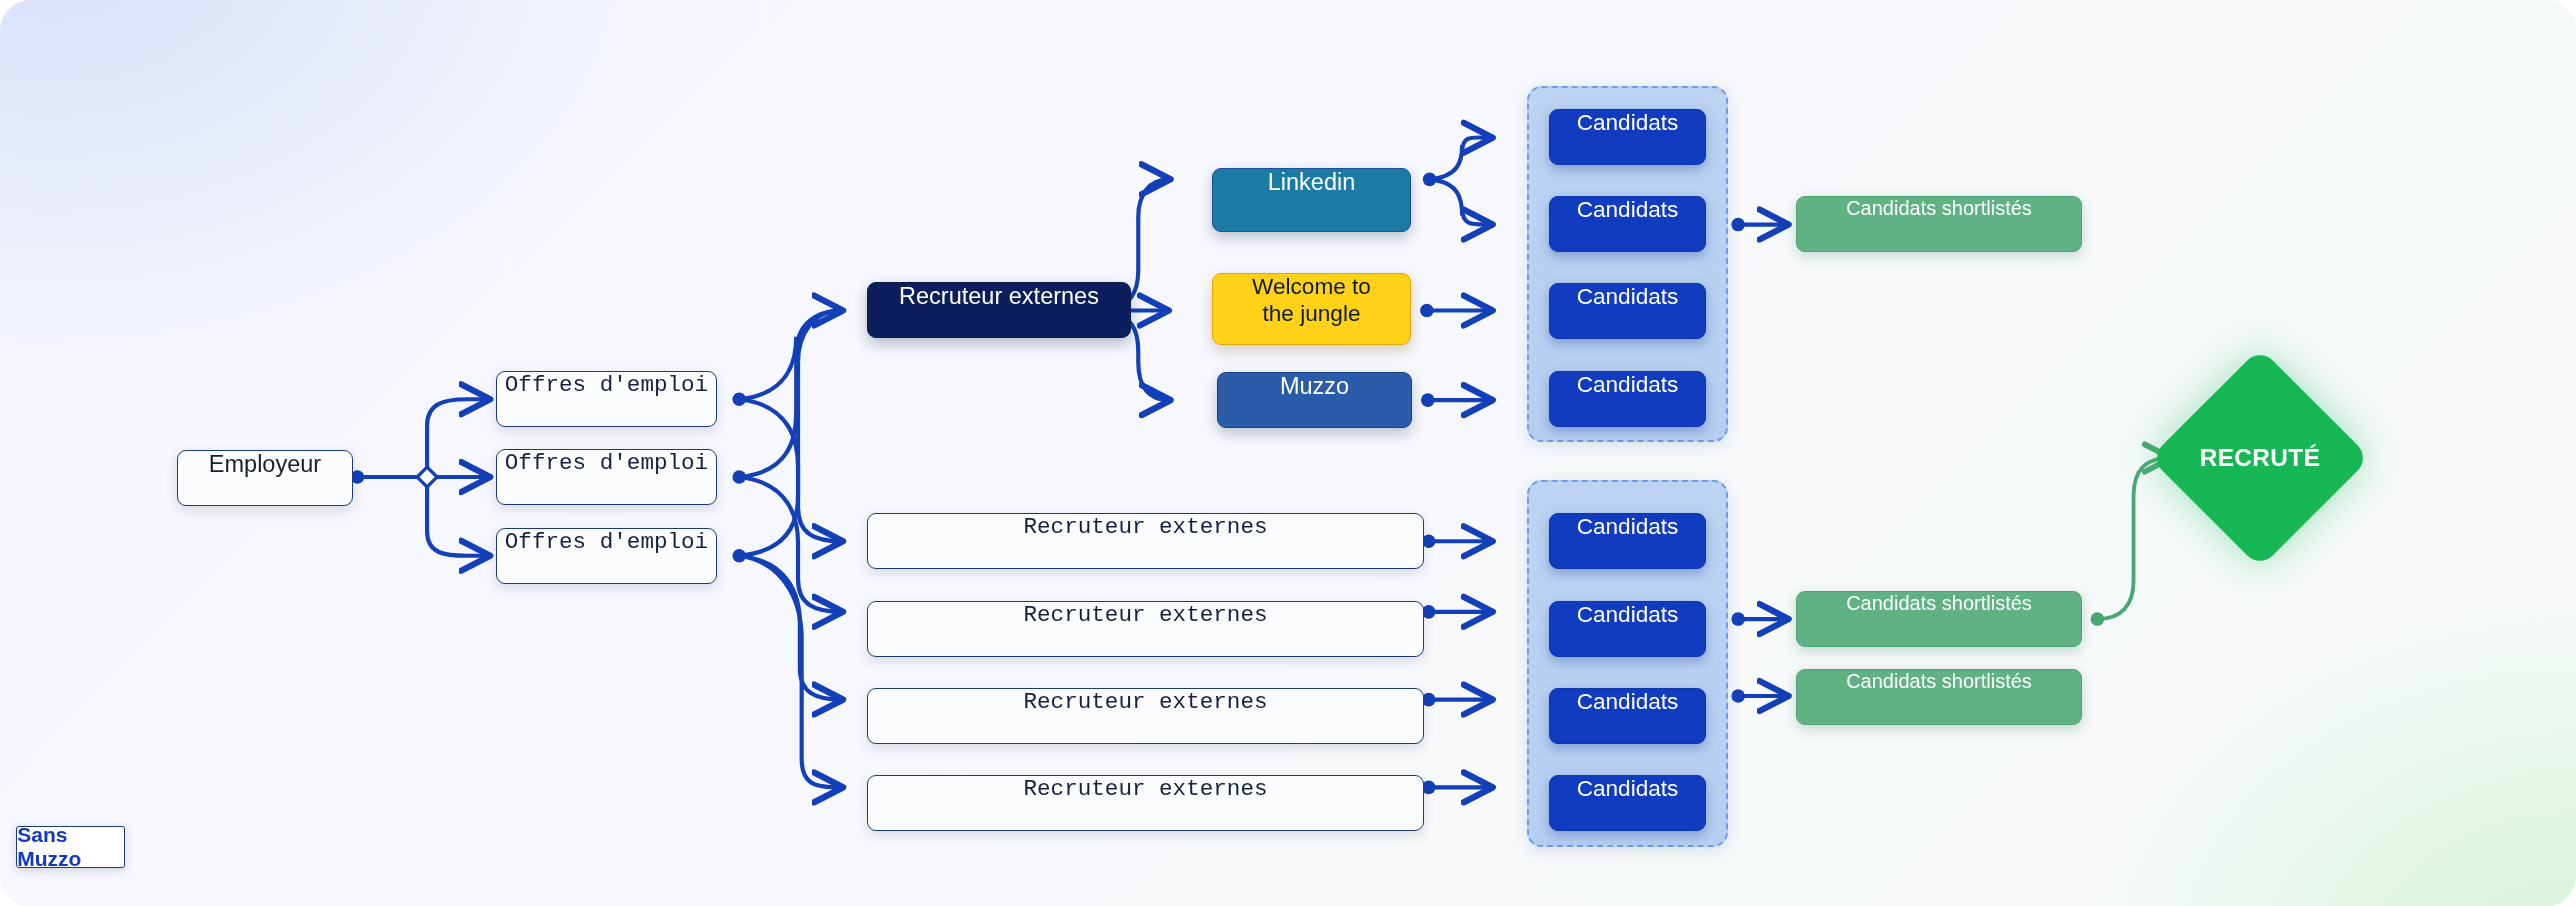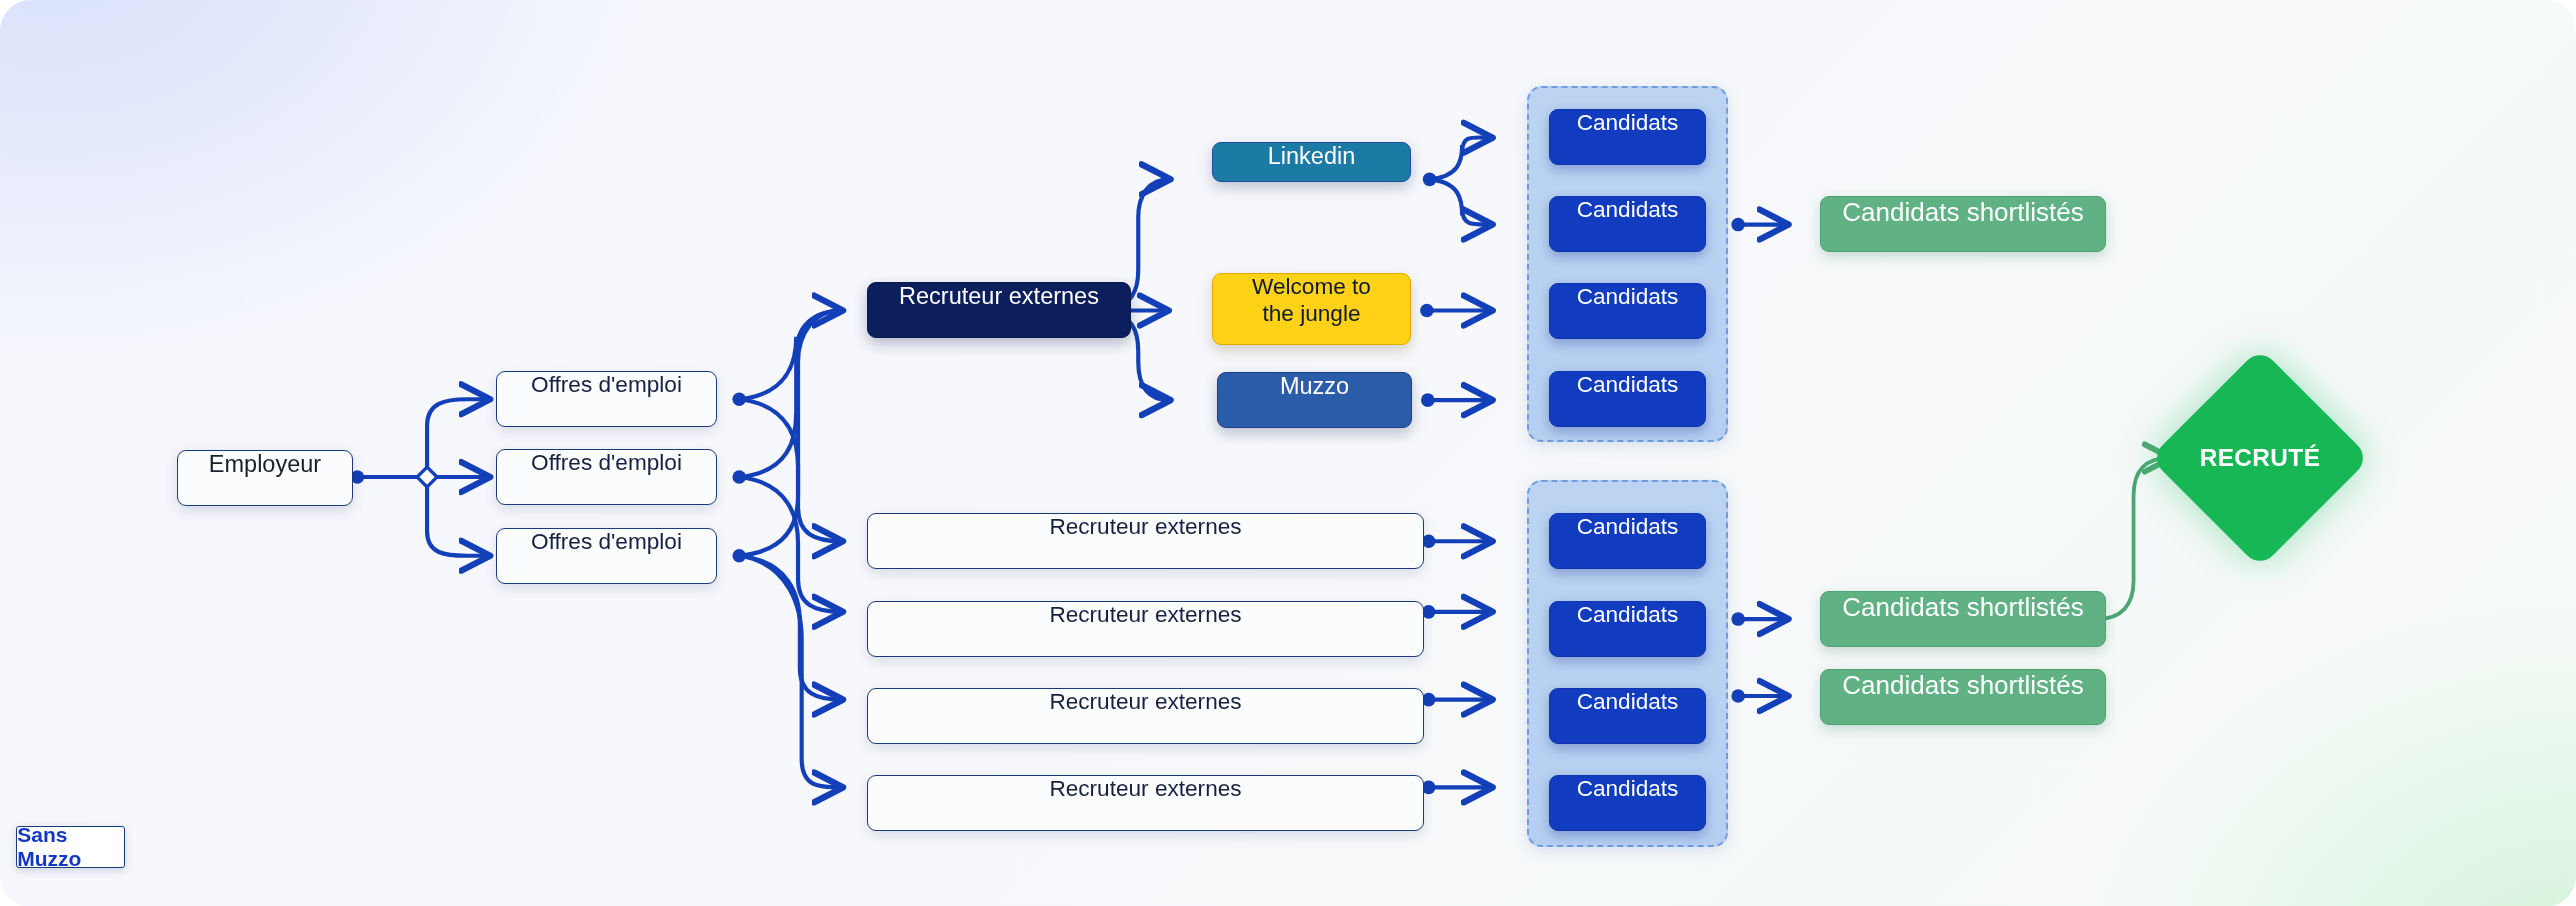--- a/index.html
+++ b/index.html
@@ -35,20 +35,21 @@
     z-index: 3;
   }
 
   
   .n-plain {
     background: #fbfcfe;
     border: 1.4px solid #1b3a7a;
     color: #16213f;
     font-size: 22.6px;
     box-shadow: 0 4.5px 11.8px rgba(30,45,90,.13);
+    font-family: Liberation Mono, monospace;
   }
   .n-employeur {
     background: #fbfcfe;
     border: 1.4px solid #1b3a7a;
     color: #1b1f2a;
     font-size: 23.5px;
     box-shadow: 0 4.5px 12.7px rgba(30,45,90,.15);
   }
   .n-dark {
     background: #0c1f5c;
@@ -82,24 +83,23 @@
   .n-candidat {
     background: #113cbf;
     color: #ffffff;
     font-size: 22.6px;
     border: 1.4px solid #0f35ad;
     box-shadow: 0 4.5px 11.8px rgba(12,40,140,.3);
   }
   .n-short {
     background: #60b285;
     color: #ffffff;
-    font-size: 26px;
+    font-size: 20px;
     border: 1.4px solid #4da371;
     box-shadow: 0 4.5px 12.7px rgba(30,110,70,.22);
-    margin-left: 24px;
   }
   .group-box {
     position: absolute;
     border: 2.2px dashed #6f9de0;
     background: linear-gradient(180deg, #bcd4f2 0%, #b6cff1 100%);
     border-radius: 14.5px;
     z-index: 2;
     box-shadow: 0 3.6px 14.5px rgba(60,100,170,.16);
   }
   .diamond-wrap {
@@ -223,21 +223,21 @@
     <span>Offres d'emploi</span>
   </div>
   <div class="node n-plain" style="left:496px; top:528px; width:221px; height:56px;">
     <span>Offres d'emploi</span>
   </div>
 
   <div class="node n-dark" style="left:867px; top:282px; width:264px; height:56px;">
     <span>Recruteur externes</span>
   </div>
 
-  <div class="node n-linkedin" style="left:1212px; top:142px; width:199px; height:40px;">
+  <div class="node n-linkedin" style="left:1212px; top:168px; width:199px; height:64px;">
     <span>Linkedin</span>
   </div>
   <div class="node n-wttj" style="left:1212px; top:273px; width:199px; height:72px; white-space:pre-line;">
     <span>Welcome to
 the jungle</span>
   </div>
   <div class="node n-indeed" style="left:1217px; top:372px; width:195px; height:56px;">
     <span>Muzzo</span>
   </div>
 

